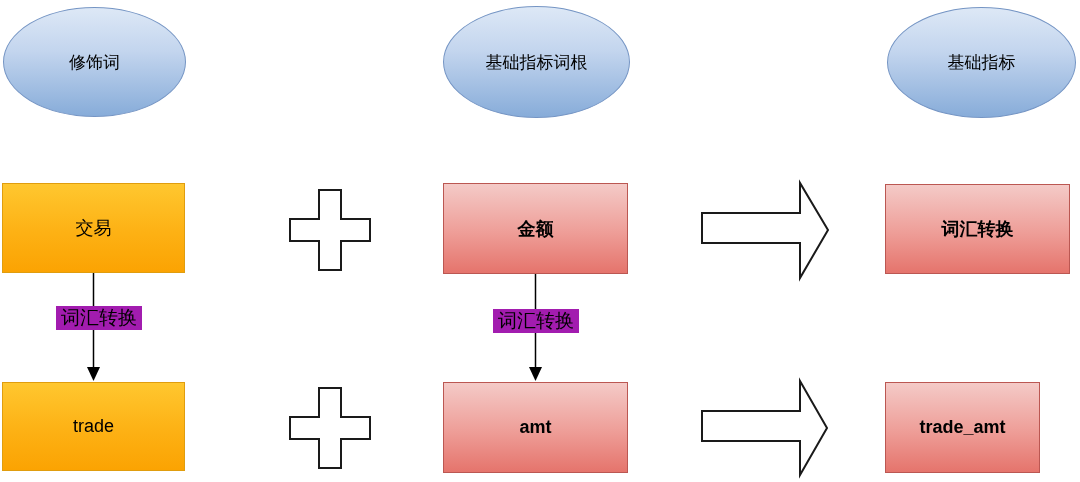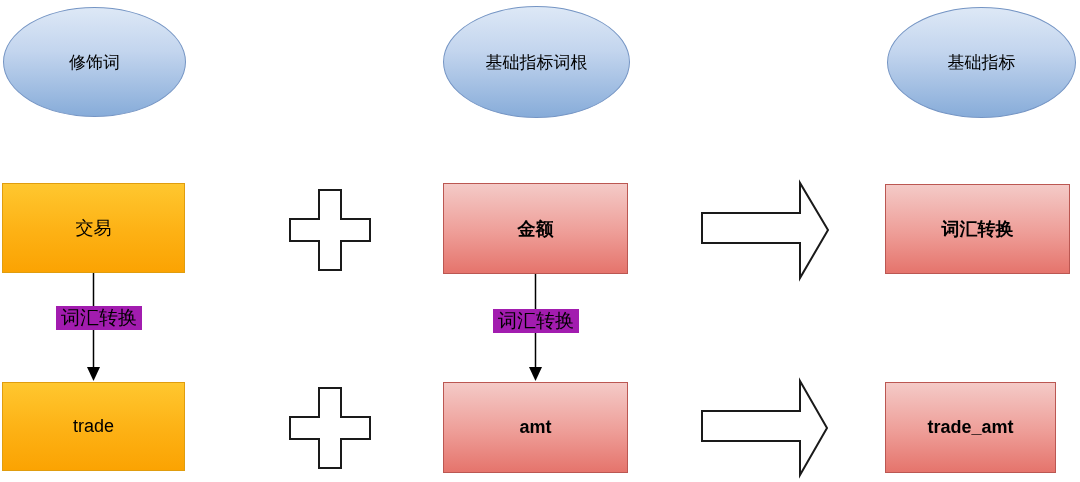--- a/index.html
+++ b/index.html
@@ -73,20 +73,20 @@
   <div class="node rect-red" style="left:885px; top:184px; width:185px; height:90px;">
     <span>词汇转换</span>
   </div>
 
   <div class="node rect-red" style="left:443px; top:382px; width:185px; height:91px;">
     <span>amt</span>
   </div>
   <div class="node rect-orange" style="left:2px; top:382px; width:183px; height:89px;">
     <span>trade</span>
   </div>
-  <div class="node rect-red" style="left:885px; top:382px; width:171px; height:91px;align-items:center;">
+  <div class="node rect-red" style="left:885px; top:382px; width:155px; height:91px;align-items:center;">
     <span>trade_amt</span>
   </div>
 
   <div class="conn-label" style="left:99px; top:306px;">词汇转换</div>
   <div class="conn-label" style="left:536px; top:309px;">词汇转换</div>
 
 </div>
 
 </body></html>

